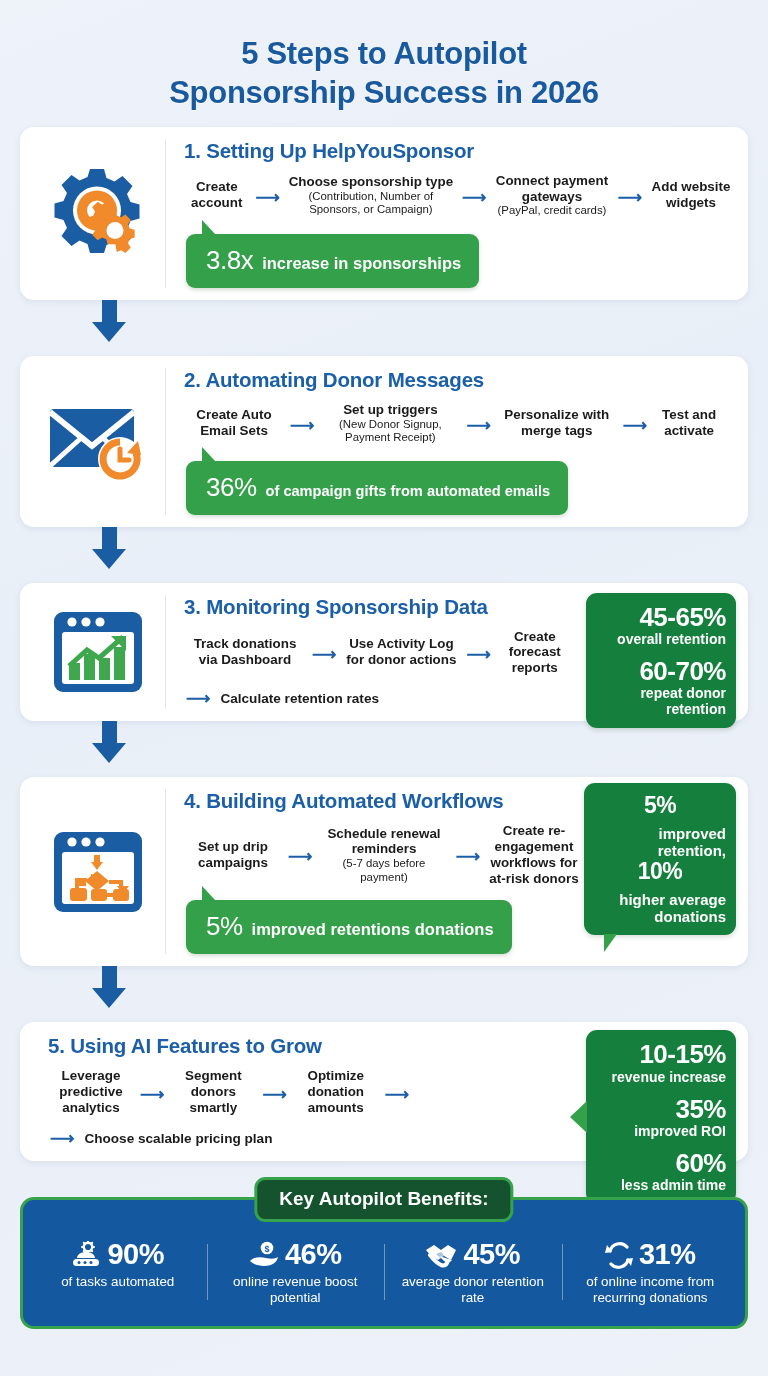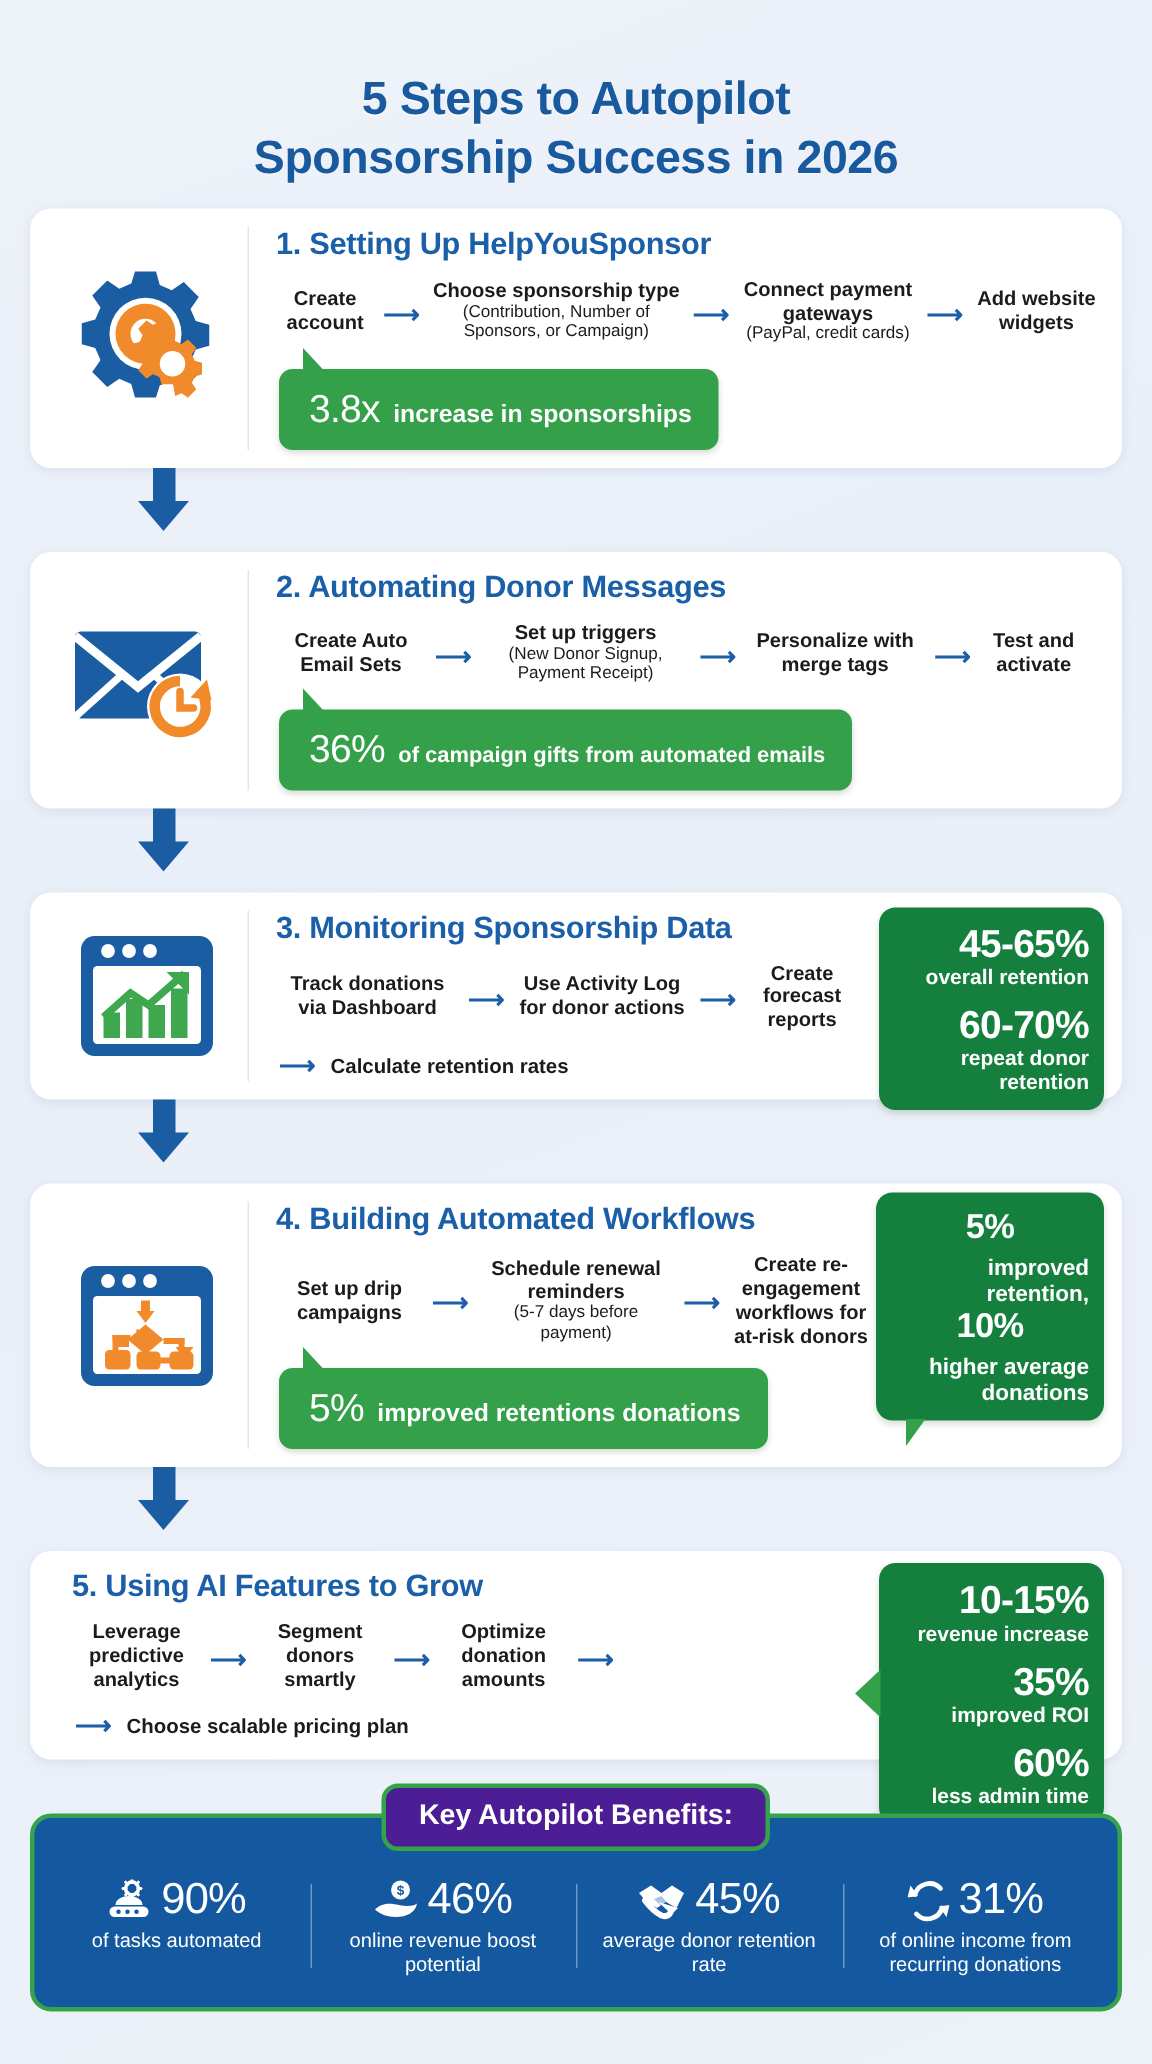--- a/index.html
+++ b/index.html
@@ -3,21 +3,21 @@
 <meta charset="utf-8">
 <style>
   * { box-sizing: border-box; margin: 0; padding: 0; }
   html, body { width: 768px; height: 1376px; }
   body {
     font-family: "Liberation Sans", sans-serif;
     background: linear-gradient(160deg, #eef2f9 0%, #e9eff8 40%, #edf1f8 100%);
     position: relative;
     overflow: hidden;
   }
-  .page { width: 768px; height: 1376px; position: relative; padding: 16px 20px; }
+  .page { width: 768px; height: 1376px; position: relative; padding: 4px 20px; }
 
   
   .title {
     text-align: center;
     color: #185a9d;
     font-weight: 800;
     font-size: 31px;
     line-height: 1.27;
     letter-spacing: -0.3px;
     padding-top: 30px;
@@ -164,21 +164,21 @@
     border-right: 17px solid transparent;
     border-top: 20px solid #1a5da3;
   }
 
   
   .benefits-wrap { margin-top: 16px; position: relative; padding-top: 20px; }
   .benefits-title {
     position: absolute;
     left: 50%; top: 0;
     transform: translateX(-50%);
-    background: #4c1d95;
+    background: #14532d;
     border: 3px solid #36a24b;
     border-radius: 11px;
     color: #fff;
     font-size: 19px;
     font-weight: 800;
     padding: 8px 22px 9px;
     z-index: 3;
     white-space: nowrap;
   }
   .benefits-box {
@@ -194,21 +194,21 @@
     color: #fff;
     padding: 0 6px;
     position: relative;
   }
   .benefit + .benefit::before {
     content: "";
     position: absolute; left: 0; top: 6px; bottom: 6px;
     width: 1px; background: rgba(255,255,255,.38);
   }
   .benefit .head { display: flex; align-items: center; justify-content: center; gap: 6px; }
-  .benefit .pct { font-size: 29px; font-weight: 400; letter-spacing: -0.5px; }
+  .benefit .pct { font-size: 29px; font-weight: 700; letter-spacing: -0.5px; }
   .benefit .desc { font-size: 13.4px; line-height: 1.2; margin-top: 3px; font-weight: 500; }
   .benefit svg { display: block; }
 </style>
 </head>
 <body>
 
 <div class="page">
 
   <div class="title">
     <span>5 Steps to Autopilot</span>

